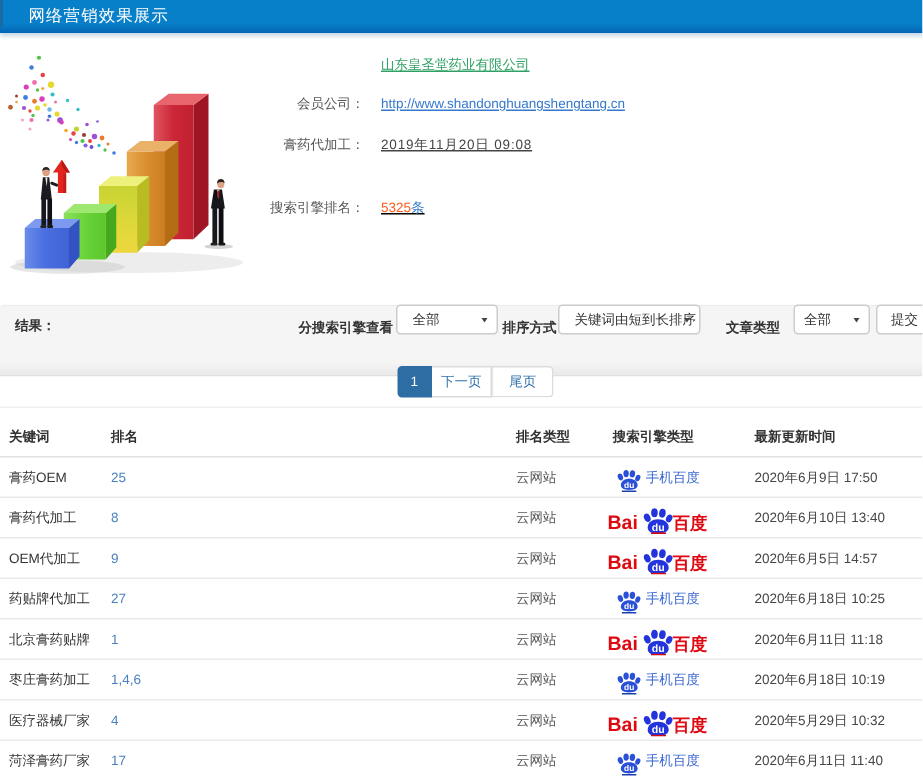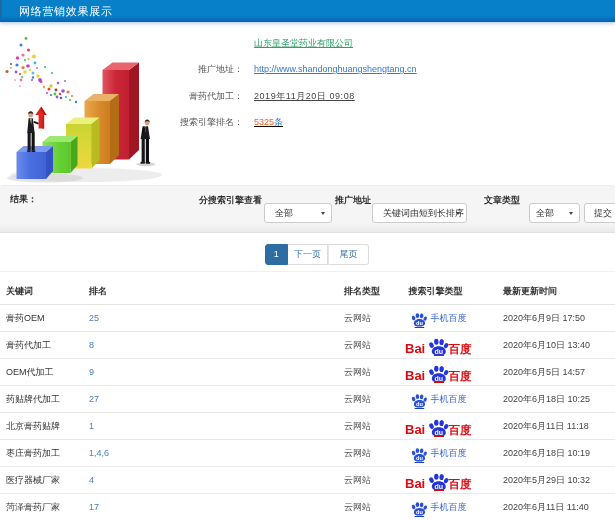--- a/index.html
+++ b/index.html
@@ -14,73 +14,73 @@
   font-size:11px; font-weight:normal; letter-spacing:0.7px; }
 
 .irow { position:absolute; left:0; width:615px; height:12px; font-size:9px; line-height:12px; }
 .irow .lb { position:absolute; left:0; width:243px; text-align:right; color:#565656; }
 .irow .vl { position:absolute; left:254px;text-decoration:underline; }
 .green { color:#2fa165; }
 .blue  { color:#3579cd; }
 .dark  { color:#454545; }
 .orange{ color:#ff5c1a; }
 
-#tbar { position:absolute; left:0; top:185px; width:615px; height:48px;
+#tbar { position:absolute; left:0; top:203px; width:615px; height:48px;
   background:linear-gradient(180deg,#f5f5f5 0%,#f5f5f5 82%,#e9e9e9 100%);
   border-top:1px solid #ececec; border-bottom:1px solid #e0e0e0; border-radius:3px 3px 0 0; }
 .tl { position:absolute; font-size:9px; font-weight:bold; color:#333; line-height:12px; }
 .sel { position:absolute; top:203px; height:20px; background:#fff; border:1px solid #ccc;
   border-radius:3px; font-size:9px; color:#333; line-height:18px; }
 .sel .ar { position:absolute; right:6px; top:8px; width:0; height:0;
   border-left:2.5px solid transparent; border-right:2.5px solid transparent; border-top:3.5px solid #444; }
 .sel .tx { position:absolute; left:10px; top:0; }
 #btn { position:absolute; top:203px; left:584px; width:38px; height:20px; background:#fff;
   border:1px solid #ccc; border-radius:3px; font-size:9px; color:#333; text-align:center; line-height:18px; }
 
 #pag { position:absolute; top:243.5px; left:264.5px; height:21px; }
 #pag .p { float:left; height:21px; font-size:9px; line-height:19px; text-align:center; }
 #p1 { width:23.5px; background:#2e6da4; border:1px solid #2e6da4; color:#fff; border-radius:3px 0 0 3px; }
 #p2 { width:40px; background:#fff; border:1px solid #dcdcdc; border-left:none; color:#3173ad; }
 #p3 { width:41px; background:#fff; border:1px solid #dcdcdc; border-left:1px solid #e6e6e6; color:#3173ad; border-radius:0 3px 3px 0; }
 
 #tbl { position:absolute; left:0; top:0; width:615px; }
 .trow { position:absolute; left:0; width:615px; font-size:9px; color:#333; }
 .trow span { position:absolute; line-height:12px; }
-.c1 { left:6px; } .c2 { left:89px; color:#4a81c0; } .c3 { left:344px; color:#555; }
+.c1 { left:6px; } .c2 { left:74px; color:#4a81c0; } .c3 { left:344px; color:#555; }
 .c4 { left:405px; } .c5 { left:503px; color:#454545; }
 .hline { position:absolute; left:0; width:615px; height:1px; background:#e9e9e9; }
 .bd { font-weight:bold; color:#333; }
 </style>
 </head>
 <body>
 <div id="hdr">
     <div class="strip"></div>
     <div class="t">网络营销效果展示</div>
   </div>
 
 <div class="irow" style="top:37px">
     <span class="vl green">山东皇圣堂药业有限公司</span>
   </div>
 <div class="irow" style="top:63px">
-    <span class="lb">推广地址：</span>
+    <span class="lb">会员公司：</span>
     <span class="vl blue">http://www.shandonghuangshengtang.cn</span>
   </div>
 <div class="irow" style="top:89.5px">
     <span class="lb">膏药代加工：</span>
     <span class="vl dark" style="letter-spacing:0.55px">2019年11月20日 09:08</span>
   </div>
-<div class="irow" style="top:116px">
+<div class="irow" style="top:132px">
     <span class="lb">搜索引擎排名：</span>
     <span class="vl"><span class="orange">5325</span><span class="blue">条</span></span>
   </div>
 
 <div id="tbar">
   <div class="tl" style="left:10px;top:7px;">结果：</div>
   <div class="tl" style="left:199px;top:8px;">分搜索引擎查看</div>
-  <div class="tl" style="left:335px;top:8px;">推广地址</div>
+  <div class="tl" style="left:335px;top:8px;">排序方式</div>
   <div class="tl" style="left:484px;top:8px;">文章类型</div>
 </div>
 <div class="sel" style="left:264px;width:68px;">
     <span class="tx">全部</span>
     <span class="ar"></span>
   </div>
 <div class="sel" style="left:372px;width:95px;">
     <span class="tx">关键词由短到长排序</span>
     <span class="ar"></span>
   </div>

